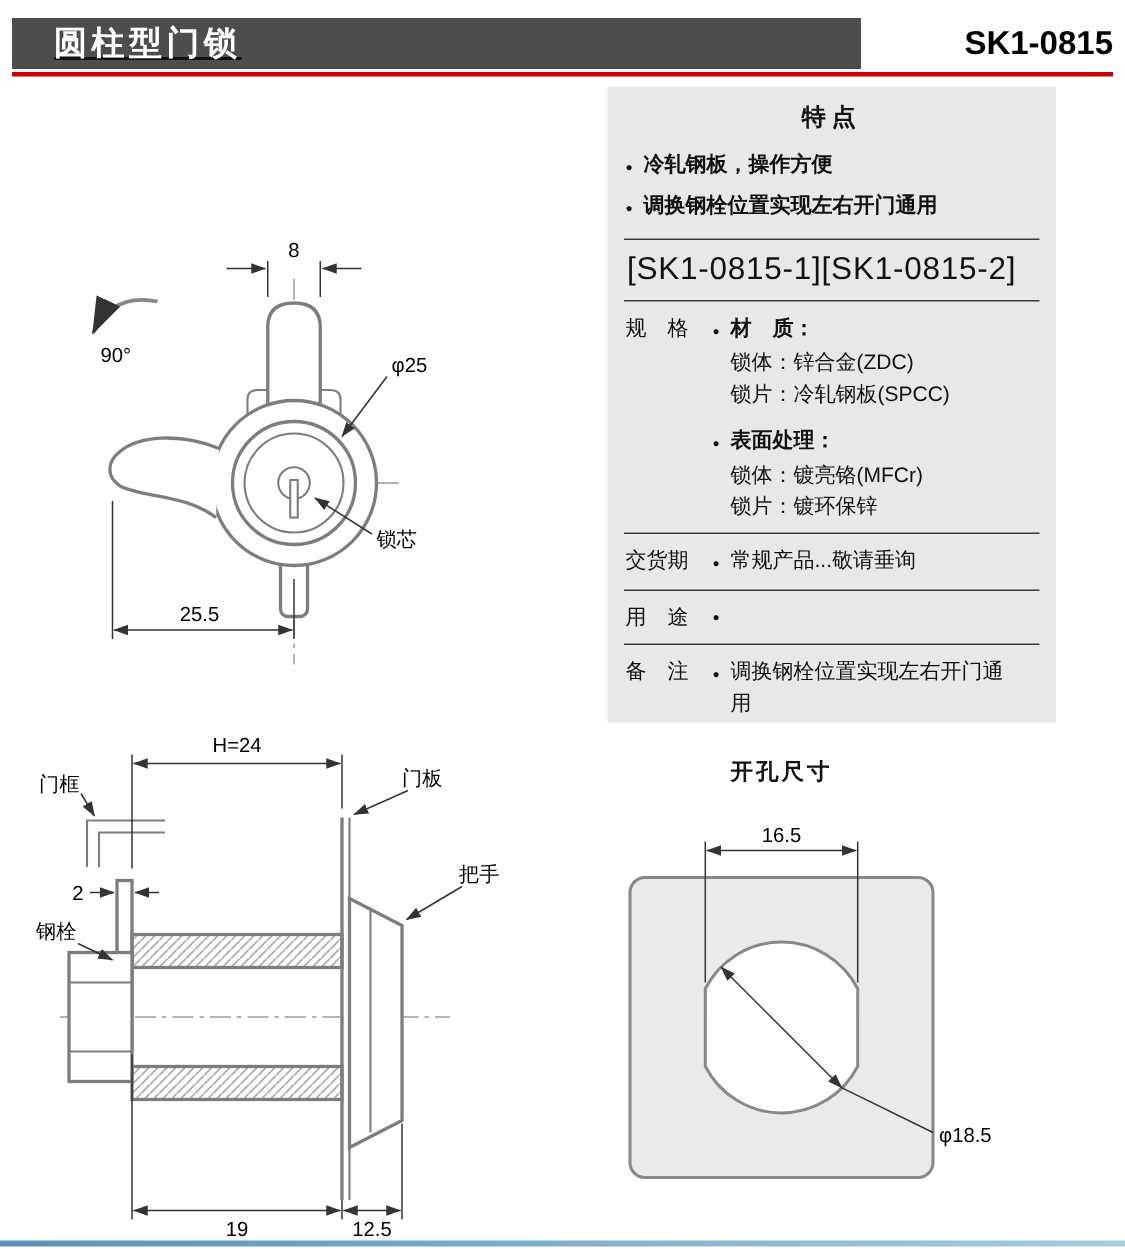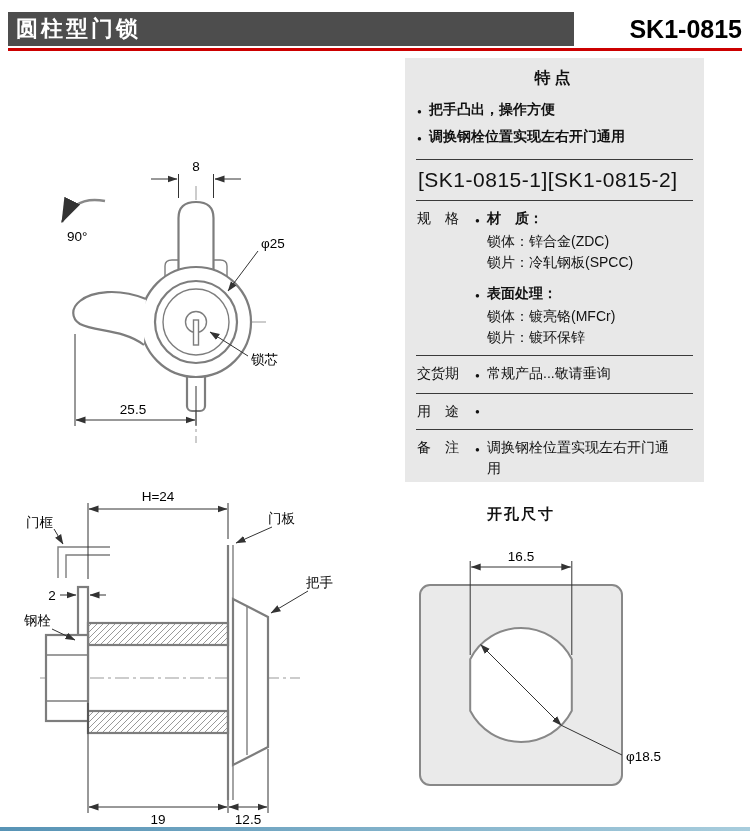--- a/index.html
+++ b/index.html
@@ -2,24 +2,24 @@
 <html><head>
 <meta charset="utf-8">
 <style>
   * { margin:0; padding:0; box-sizing:border-box; }
   html,body { width:750px; height:833px; background:#fff;
     font-family:"Liberation Sans","DejaVu Sans",sans-serif; color:#111; }
   .page { position:relative; width:750px; height:833px; overflow:hidden; background:#fff; }
 
   
   .header { position:absolute; left:8px; top:12px; width:734px; height:34px; display:flex; }
-  .header-bar { flex:1; background:#4d4d4d; display:flex; align-items:center; padding-left:8px; }
+  .header-bar { flex:1; background:#4d4d4d; display:flex; align-items:center; padding-left:28px;text-decoration:underline; }
   .header-title { color:#fff; font-size:22px; font-weight:bold; letter-spacing:3px; }
   .header-model { width:168px; background:#fff; display:flex; align-items:center; justify-content:flex-end;
-    font-size:25px; font-weight:bold; color:#000; }
+    font-size:22px; font-weight:bold; color:#000; }
   .red-rule { position:absolute; left:8px; top:48px; width:734px; height:3px; background:#cc0000; }
 
   
   .spec-panel { position:absolute; left:405px; top:58px; width:299px; height:424px;
     background:#e8e8e8; padding:6px 10px 0 10px; }
   .features-title { text-align:center; font-size:16px; font-weight:bold; letter-spacing:4px; padding:4px 0 8px 0; }
   .feature-list { list-style:none; padding:0 2px 8px 2px; }
   .feature-item { display:flex; align-items:baseline; font-size:14px; font-weight:bold; line-height:25px; }
   .bullet { width:12px; font-size:8px; flex-shrink:0; }
   .divider { height:1px; background:#3a3a3a; margin:0 1px; }
@@ -59,21 +59,21 @@
     </div>
     <div class="header-model">SK1-0815</div>
   </div>
   <div class="red-rule"></div>
 
   <div class="spec-panel">
     <div class="features-title">特点</div>
     <ul class="feature-list">
       <li class="feature-item">
         <span class="bullet">●</span>
-        <span>把手凸出，操作方便</span>
+        <span>冷轧钢板，操作方便</span>
       </li>
       <li class="feature-item">
         <span class="bullet">●</span>
         <span>调换钢栓位置实现左右开门通用</span>
       </li>
     </ul>
     <div class="divider"></div>
     <div class="variants">[SK1-0815-1][SK1-0815-2]</div>
     <div class="divider"></div>
 

